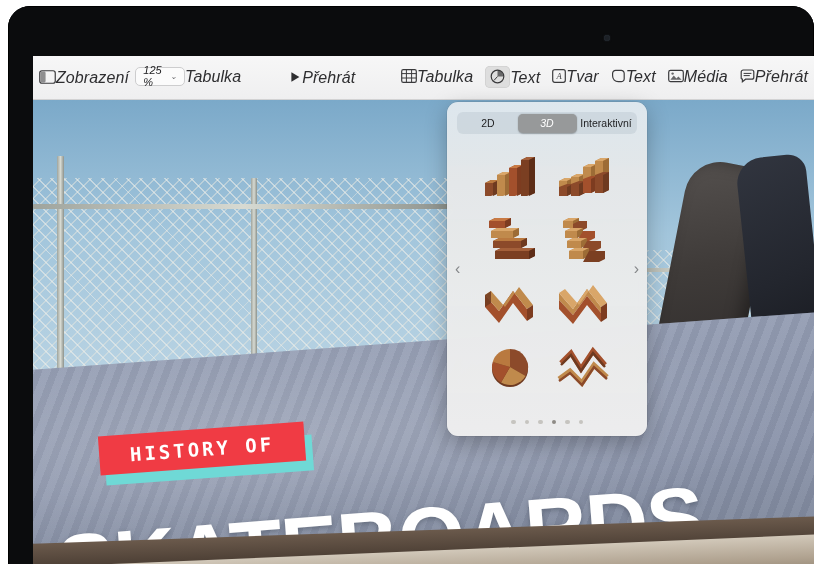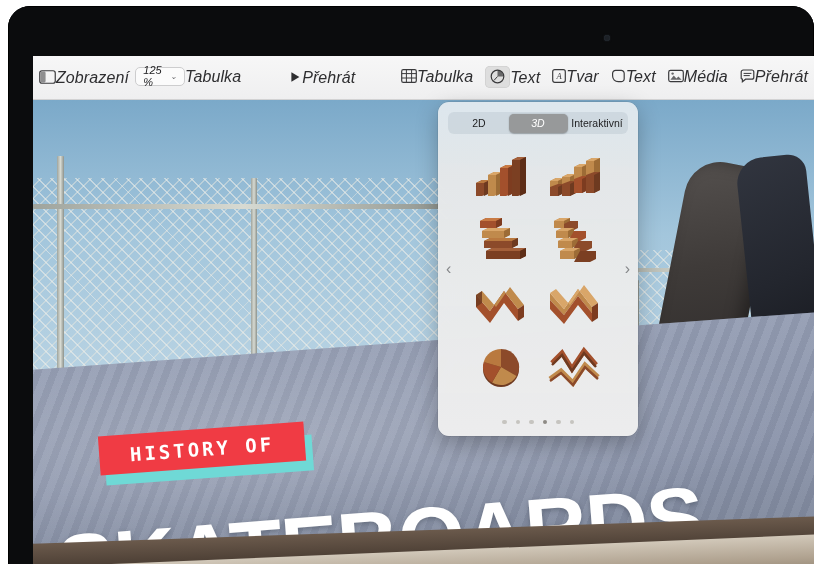--- a/index.html
+++ b/index.html
@@ -235,21 +235,21 @@
   }
   .wheel {
     position: absolute; width: 20px; height: 20px; border-radius: 50%;
     background: radial-gradient(circle at 35% 30%, #fdfdfb, #cfcdc4 60%, #9b988e);
     box-shadow: 0 1px 2px rgba(0,0,0,.4);
   }
 
   
   #popover {
     position: absolute;
-    left: 405px; top: 46px;
+    left: 414px; top: 46px;
     width: 200px; height: 334px;
     background: linear-gradient(180deg, rgba(224,232,238,.97) 0%, rgba(230,232,233,.97) 22%, rgba(238,238,238,.98) 100%);
     border-radius: 11px;
     box-shadow: 0 7px 22px rgba(0,0,0,.26), 0 0 0 .5px rgba(0,0,0,.12);
     backdrop-filter: blur(18px);
     z-index: 10;
     overflow: hidden;
   }
   #seg-wrap {
     position: absolute; left: 10px; top: 10px;

